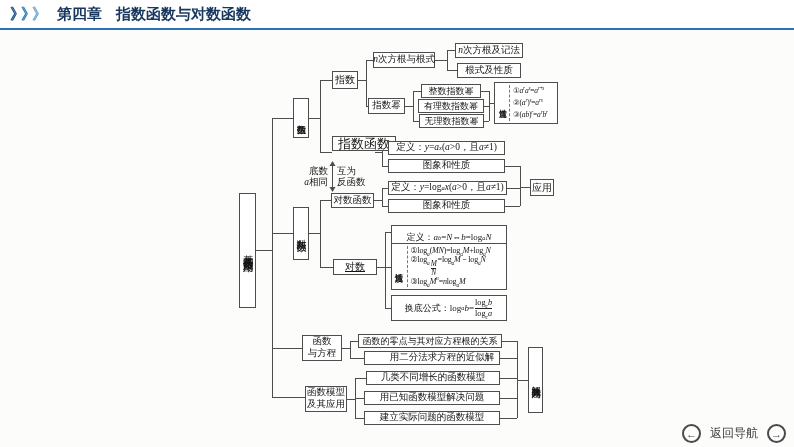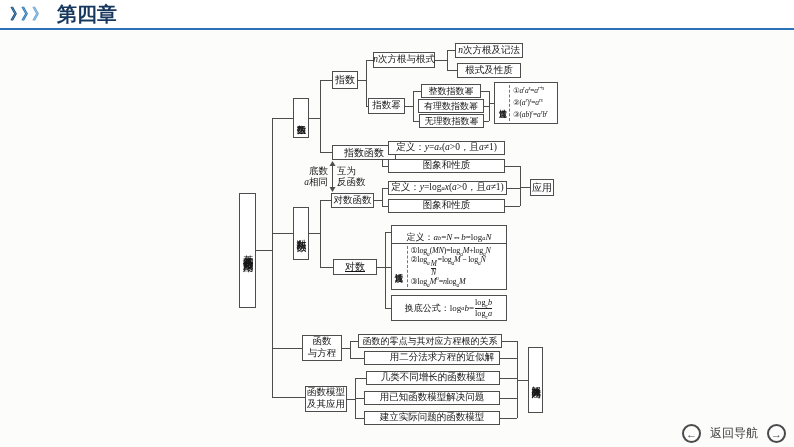--- a/index.html
+++ b/index.html
@@ -7,21 +7,21 @@
        font-family:"Liberation Serif","DejaVu Serif",serif;}
   
   .header{position:absolute;left:0;top:0;width:794px;height:30px;background:#fff;
           border-bottom:2px solid #2b72b8;display:flex;align-items:center;justify-content:space-between;
           padding:0 10px;box-sizing:border-box;z-index:5;font-family:"Liberation Sans","DejaVu Sans",sans-serif;}
   .header-left{display:flex;align-items:center;gap:6px;}
   .chev{font-weight:bold;font-size:15px;letter-spacing:-4px;margin-right:8px;}
   .chev .c1{color:#164f86;}
   .chev .c2{color:#2e7ab9;}
   .chev .c3{color:#6ea9d8;}
-  .chapter,.title{color:#17375e;font-weight:bold;font-size:20px;}
+  .chapter,.title{color:#17375e;font-weight:bold;font-size:15px;}
   .title{margin-left:8px;}
   .book{color:#17375e;font-weight:bold;font-size:12.5px;}
   
   svg.lines{position:absolute;left:0;top:0;z-index:1;}
   .bx{position:absolute;box-sizing:border-box;border:1px solid #4d4d4d;background:#fff;
       display:flex;align-items:center;justify-content:center;font-size:10px;color:#141414;
       white-space:nowrap;z-index:2;line-height:1;}
   .vert{writing-mode:vertical-rl;text-orientation:upright;}
   sup{font-size:0.68em;line-height:0;}
   sub{font-size:0.68em;line-height:0;}
@@ -43,20 +43,21 @@
           background:#fdfdfd;cursor:pointer;}
   .nav-text{font-size:12px;font-weight:normal;color:#3d3d3d;}
 </style>
 </head>
 <body>
 
 <div class="header">
   <div class="header-left">
     <span class="chev"><span class="c1">》</span><span class="c2">》</span><span class="c3">》</span></span>
     <span class="chapter">第四章</span>
+    <span class="title">指数函数与对数函数</span>
   </div>
 </div>
 
 <svg class="lines" width="794" height="447">
   <path fill="none" stroke="#4d4d4d" stroke-width="1" shape-rendering="crispEdges" d="
     M256,250 H272 M272,118 V397 M272,118 H293 M272,233 H293 M272,348 H302 M272,397 H305
     M309,118 H320 M320,80 V152 M320,80 H332 M320,152 H332
     M358,80 H366 M366,60 V106 M366,60 H373 M366,106 H368
     M435,60 H447 M447,50 V70 M447,50 H455 M447,70 H457
     M405,106 H413 M413,91 V121 M413,91 H421 M413,121 H419
@@ -89,21 +90,21 @@
 
 <div class="bx props" style="left:494px;top:82px;width:64px;height:42px;">
   <span class="vlabel">运算性质</span>
   <span class="plist">
     <span>①<i>a</i><sup><i>r</i></sup><i>a</i><sup><i>s</i></sup>=<i>a</i><sup><i>r</i>+<i>s</i></sup></span>
     <span>②(<i>a</i><sup><i>r</i></sup>)<sup><i>s</i></sup>=<i>a</i><sup><i>rs</i></sup></span>
     <span>③(<i>ab</i>)<sup><i>r</i></sup>=<i>a</i><sup><i>r</i></sup><i>b</i><sup><i>r</i></sup></span>
   </span>
 </div>
 
-<div class="bx" style="left:332px;top:145px;width:64px;height:15px;font-size:10px;">指数函数</div>
+<div class="bx" style="left:332px;top:136px;width:64px;height:15px;font-size:13px;">指数函数</div>
 <div class="bx" style="left:388px;top:141px;width:117px;height:14px;font-size:9.5px;">定义：<i>y</i>=<i>a</i><sup><i>x</i></sup>(<i>a</i>&gt;0，且<i>a</i>≠1)</div>
 <div class="bx" style="left:388px;top:159px;width:117px;height:14px;font-size:9.5px;">图象和性质</div>
 
 <div class="lbl" style="left:298px;top:166px;width:30px;text-align:right;">底数<br><i>a</i>相同</div>
 <div class="lbl" style="left:337px;top:166px;width:34px;text-align:left;">互为<br>反函数</div>
 
 <div class="bx" style="left:331px;top:193px;width:43px;height:15px;font-size:9.5px;">对数函数</div>
 <div class="bx" style="left:388px;top:181px;width:119px;height:14px;font-size:9.5px;">定义：<i>y</i>=log<sub><i>a</i></sub><i>x</i>(<i>a</i>&gt;0，且<i>a</i>≠1)</div>
 <div class="bx" style="left:388px;top:199px;width:117px;height:14px;font-size:9.5px;">图象和性质</div>
 

